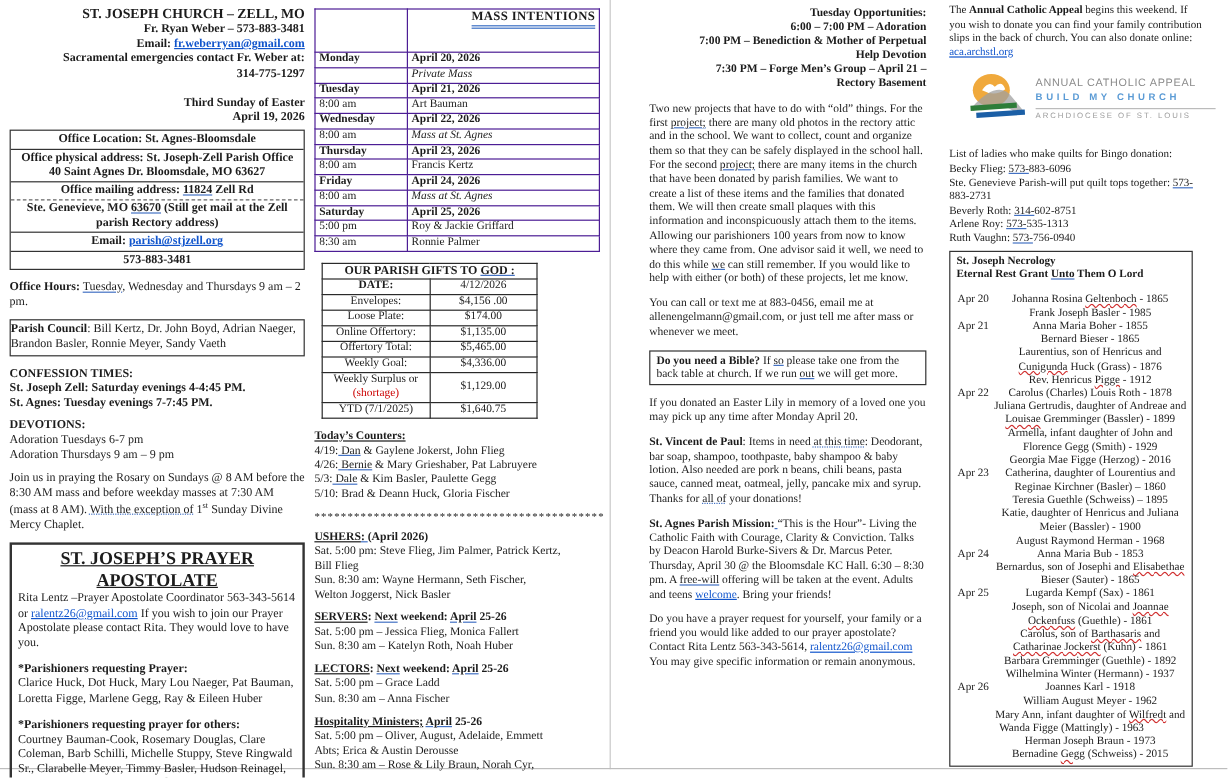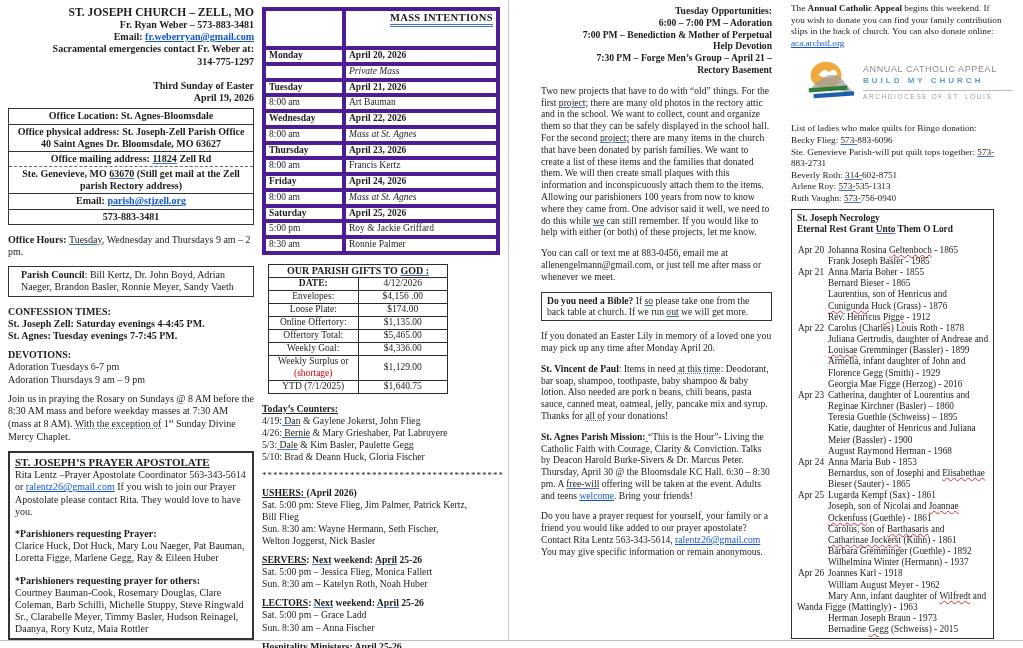--- a/index.html
+++ b/index.html
@@ -23,47 +23,47 @@
   .sup{vertical-align:super;font-size:7px;}
   .center{text-align:right;}
   .tline{min-height:11px;}
   .t1{font-size:11.5px;}
   .blk{margin-bottom:7px;}
   
   .obox{border:1px solid #333;text-align:center;margin:4px 0 9px 0;}
   .obox .row{border-bottom:1px solid #333;padding:1px 3px;}
   .obox .row:last-child{border-bottom:none;}
   .obox .row.dashed{border-bottom:1px dashed #666;}
-  .pc-box{border:1px solid #333;padding:2px 12px;margin:8px 0 9px 0;}
+  .pc-box{border:1px solid #333;padding:2px 0;margin:8px 0 9px 0;}
   .pa-box{border:2px solid #333;padding:3px 5px;margin-top:8px;}
-  .pa-title{font-size:11px;}
+  .pa-title{font-size:15px;text-align:center;}
   
   table.mi{border-collapse:collapse;width:238px;margin-bottom:9px;table-layout:fixed;}
-  table.mi td{border:4px solid #4c1d95;padding:0 3px;height:11px;font-size:9.5px;overflow:hidden;white-space:nowrap;margin-top:48px;}
+  table.mi td{border:1px solid #4c1d95;padding:0 3px;height:11px;font-size:9.5px;overflow:hidden;white-space:nowrap;margin-top:48px;}
   table.mi td.c1{width:70px;}
   table.mi td.hdr{height:35px;vertical-align:top;}
   .mi-title{font-weight:bold;font-size:10.6px;border-bottom:3px double #3b6fc4;padding-bottom:1px;letter-spacing:.3px;}
   
   table.gifts{border-collapse:collapse;width:180px;margin:0 0 9px 6px;table-layout:fixed;}
   table.gifts td,table.gifts th{border:1px solid #2a2a2a;text-align:center;font-size:9.5px;padding:0 2px;height:12px;font-weight:normal;}
   table.gifts .gtitle{font-weight:bold;font-size:10px;}
   .stars{white-space:nowrap;overflow:hidden;font-size:9px;letter-spacing:1px;margin:2px 0 6px 0;}
   
   .para{margin-bottom:9px;}
   .bible-box{border:1px solid #333;padding:2px 5px;margin-bottom:9px;}
   
   .aca-logo{display:flex;align-items:center;margin:8px 0 6px 10px;}
   .aca-text{margin-left:6px;}
   .aca-l1{color:#8a8a8a;font-family:"Liberation Sans",sans-serif;font-size:9px;letter-spacing:.6px;}
   .aca-l2{color:#5b9bd5;font-family:"Liberation Sans",sans-serif;font-weight:bold;font-size:8px;letter-spacing:3px;margin-top:1px;}
   .aca-div{border-top:1px solid #bbb;margin:4px 0 2px 0;width:150px;}
   .aca-l3{color:#9b9b9b;font-family:"Liberation Sans",sans-serif;font-size:6.5px;letter-spacing:1.6px;}
   
   .nec-box{border:1px solid #333;padding:3px 4px 3px 5px;margin-top:4px;width:192px;font-size:9.3px;line-height:1.2;}
-  .nec-entry{position:relative;padding-left:31px;}
+  .nec-entry{position:relative;padding-left:31px;text-align:center;}
   .nec-date{position:absolute;left:1px;top:0;}
   .nec-line{min-height:11px;}
   .nec-line.outdent{margin-left:-31px;}
   .spacer{height:10px;}
 </style>
 </head>
 <body>
 
 <div class="vline"></div>
 <div class="hline"></div>

